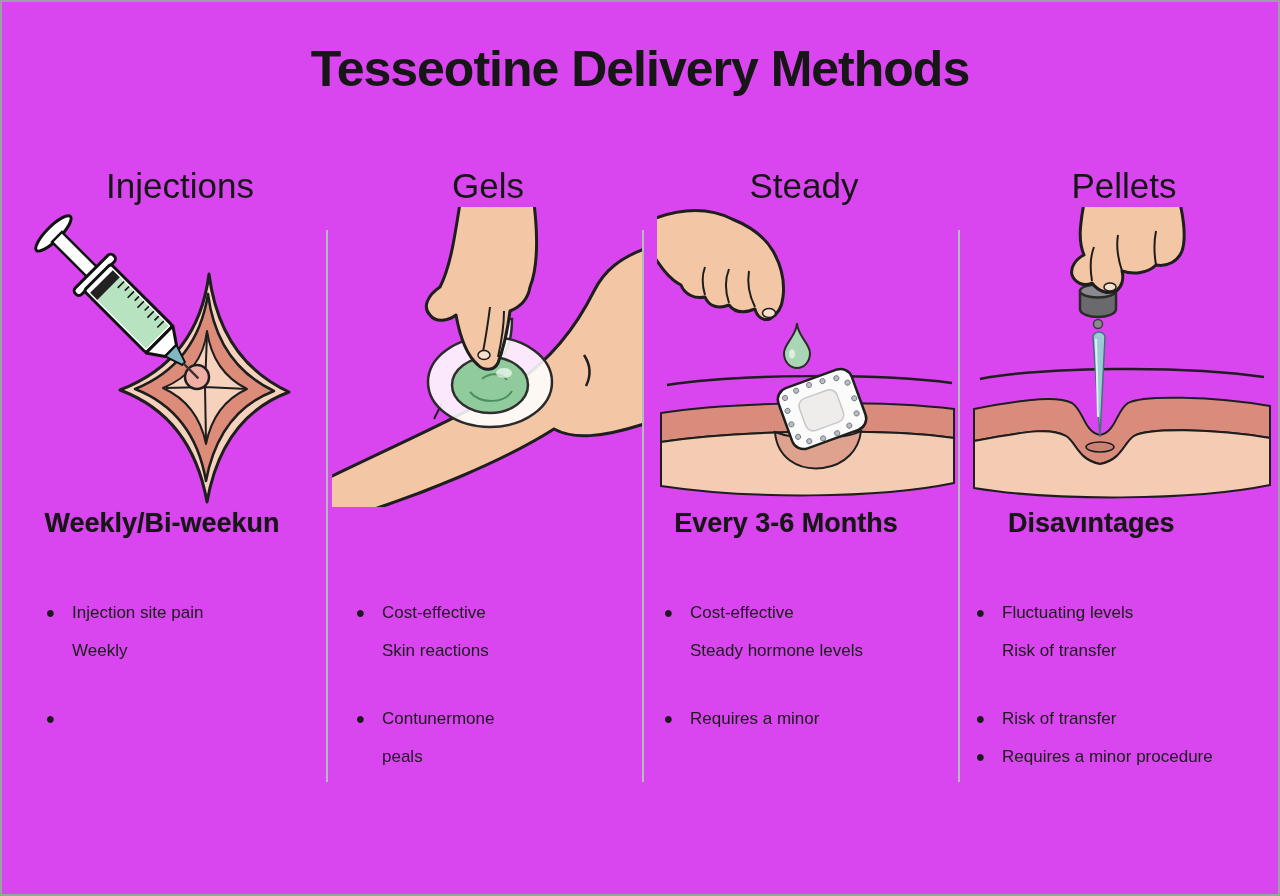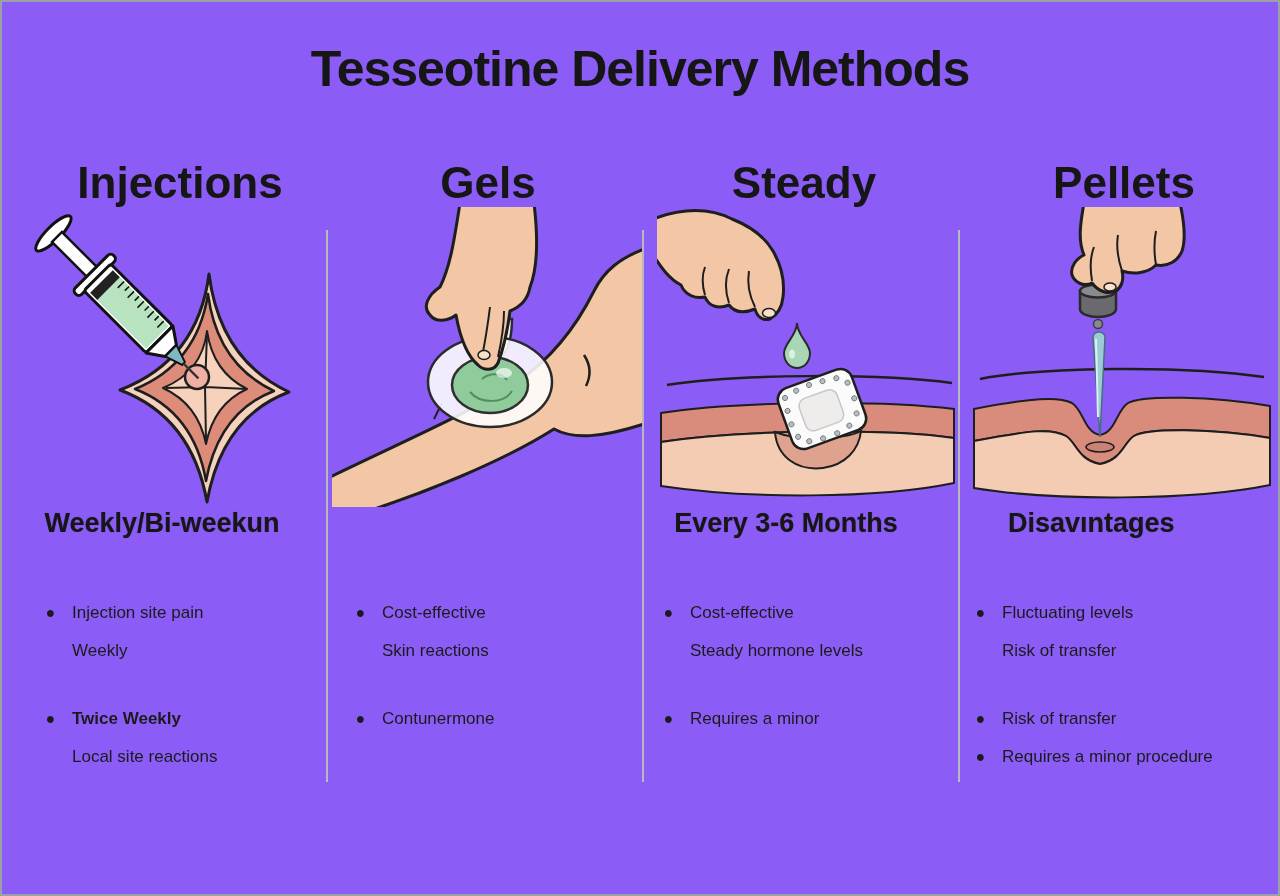--- a/index.html
+++ b/index.html
@@ -1,34 +1,34 @@
 <!DOCTYPE html>
 <html><head>
 <meta charset="utf-8">
 <style>
   html,body{margin:0;padding:0;background:#e8e8e8;}
   .canvas{
     position:relative;width:1280px;height:896px;box-sizing:border-box;
-    background:#8b5cf6;border:2px solid #9aa0a3;overflow:hidden;
+    background:#d946ef;border:2px solid #9aa0a3;overflow:hidden;
     font-family:"Liberation Sans", sans-serif;color:#1b1b1b;
   }
   .title{
     position:absolute;top:38px;left:0;right:0;margin:0;text-align:center;
     font-size:50px;font-weight:700;letter-spacing:-1px;color:#161616;
   }
   .divider{position:absolute;top:228px;height:552px;width:2px;background:#b7babc;}
   .d1{left:324px}.d2{left:640px}.d3{left:956px}
   .col{position:absolute;top:0;height:896px;}
   .col1{left:32px;width:292px}
   .col2{left:332px;width:308px}
   .col3{left:648px;width:308px}
   .col4{left:964px;width:316px}
   .col-header{
-    position:absolute;top:156px;left:0;right:0;margin:0;text-align:center;
-    font-size:44px;font-weight:700;color:#161616;
+    position:absolute;top:156px;left:0;right:0;margin:8px;text-align:center;
+    font-size:35px;font-weight:400;color:#161616;
   }
   .illus{position:absolute;}
   .illus svg{display:block;width:100%;height:100%;}
   .illus1{left:0;top:210px;width:292px;height:292px;}
   .illus2{left:-2px;top:205px;width:310px;height:300px;}
   .illus3{left:7px;top:205px;width:300px;height:300px;}
   .illus4{left:6px;top:205px;width:300px;height:300px;}
   .subhead{
     position:absolute;top:506px;left:16px;right:0;margin:0;text-align:center;
     font-size:27px;font-weight:700;color:#161616;text-shadow:0 0 1px rgba(0,0,0,.35);
@@ -91,24 +91,20 @@
     <ul class="bullets">
       <li>
         <span class="dot">•</span>
         <div class="lines">
           <span class="line">Injection site pain</span>
           <span class="line">Weekly</span>
         </div>
       </li>
       <li>
         <span class="dot">•</span>
-        <div class="lines">
-          <span class="line bold">Twice Weekly</span>
-          <span class="line">Local site reactions</span>
-        </div>
       </li>
     </ul>
   </section>
 
   <section class="col col2">
     <h2 class="col-header">Gels</h2>
 
     <div class="illus illus2">
       <svg viewBox="0 0 310 300">
 
@@ -144,20 +140,21 @@
         <span class="dot">•</span>
         <div class="lines">
           <span class="line">Cost-effective</span>
           <span class="line">Skin reactions</span>
         </div>
       </li>
       <li>
         <span class="dot">•</span>
         <div class="lines">
           <span class="line">Contunermone</span>
+          <span class="line">peals</span>
         </div>
       </li>
     </ul>
   </section>
 
   <section class="col col3">
     <h2 class="col-header">Steady</h2>
 
     <div class="illus illus3">
       <svg viewBox="0 0 300 300">

